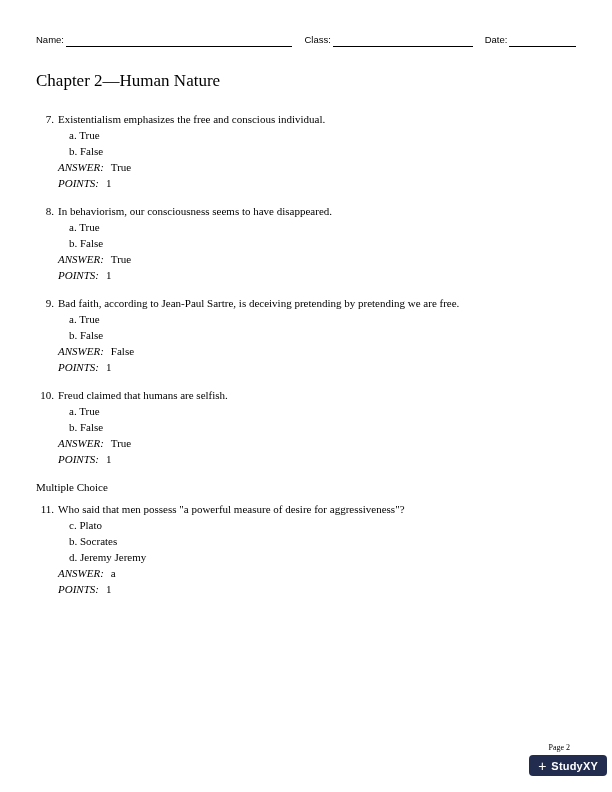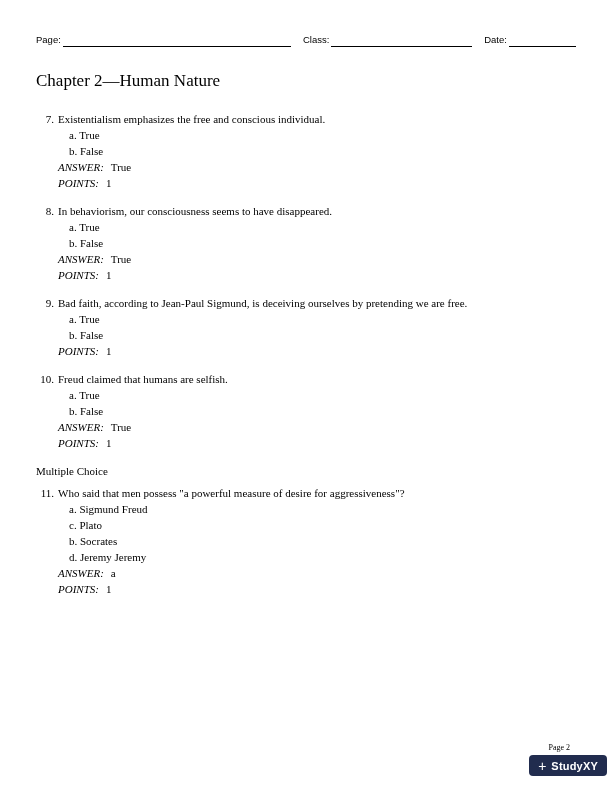--- a/index.html
+++ b/index.html
@@ -82,21 +82,21 @@
   .brand-plus { font-size: 14px; font-weight: 300; line-height: 14px; }
   .brand-text { font-size: 11px; font-weight: bold; letter-spacing: 0.2px; }
 </style>
 </head>
 <body>
 
 <div class="page">
   <div class="content">
 
     <div class="hdr">
-      <span class="lbl">Page:</span>
+      <span class="lbl">Name:</span>
       <span class="rule rule-name"></span>
       <span class="lbl">Class:</span>
       <span class="rule rule-class"></span>
       <span class="lbl">Date:</span>
       <span class="rule rule-date"></span>
     </div>
 
     <div class="title">Chapter 2—Human Nature</div>
 
     <div class="questions">
@@ -131,25 +131,28 @@
           <span class="label-it">ANSWER:</span><span class="val">True</span>
         </div>
         <div class="q-points">
           <span class="label-it">POINTS:</span><span class="val">1</span>
         </div>
       </div>
 
       <div class="question">
         <div class="q-line">
           <span class="q-num">9.</span>
-          <span class="q-text">Bad faith, according to Jean-Paul Sigmund, is deceiving ourselves by pretending we are free.</span>
-        </div>
-        <div class="q-options">
-          <div class="q-option">a. True</div>
-          <div class="q-option">b. False</div>
+          <span class="q-text">Bad faith, according to Jean-Paul Sartre, is deceiving pretending by pretending we are free.</span>
+        </div>
+        <div class="q-options">
+          <div class="q-option">a. True</div>
+          <div class="q-option">b. False</div>
+        </div>
+        <div class="q-answer">
+          <span class="label-it">ANSWER:</span><span class="val">False</span>
         </div>
         <div class="q-points">
           <span class="label-it">POINTS:</span><span class="val">1</span>
         </div>
       </div>
 
       <div class="question">
         <div class="q-line">
           <span class="q-num">10.</span>
           <span class="q-text">Freud claimed that humans are selfish.</span>
@@ -167,21 +170,20 @@
       </div>
 
       <div class="section-label">Multiple Choice</div>
 
       <div class="question">
         <div class="q-line">
           <span class="q-num">11.</span>
           <span class="q-text">Who said that men possess "a powerful measure of desire for aggressiveness"?</span>
         </div>
         <div class="q-options">
-          <div class="q-option">a. Sigmund Freud</div>
           <div class="q-option">c. Plato</div>
           <div class="q-option">b. Socrates</div>
           <div class="q-option">d. Jeremy Jeremy</div>
         </div>
         <div class="q-answer">
           <span class="label-it">ANSWER:</span><span class="val">a</span>
         </div>
         <div class="q-points">
           <span class="label-it">POINTS:</span><span class="val">1</span>
         </div>

